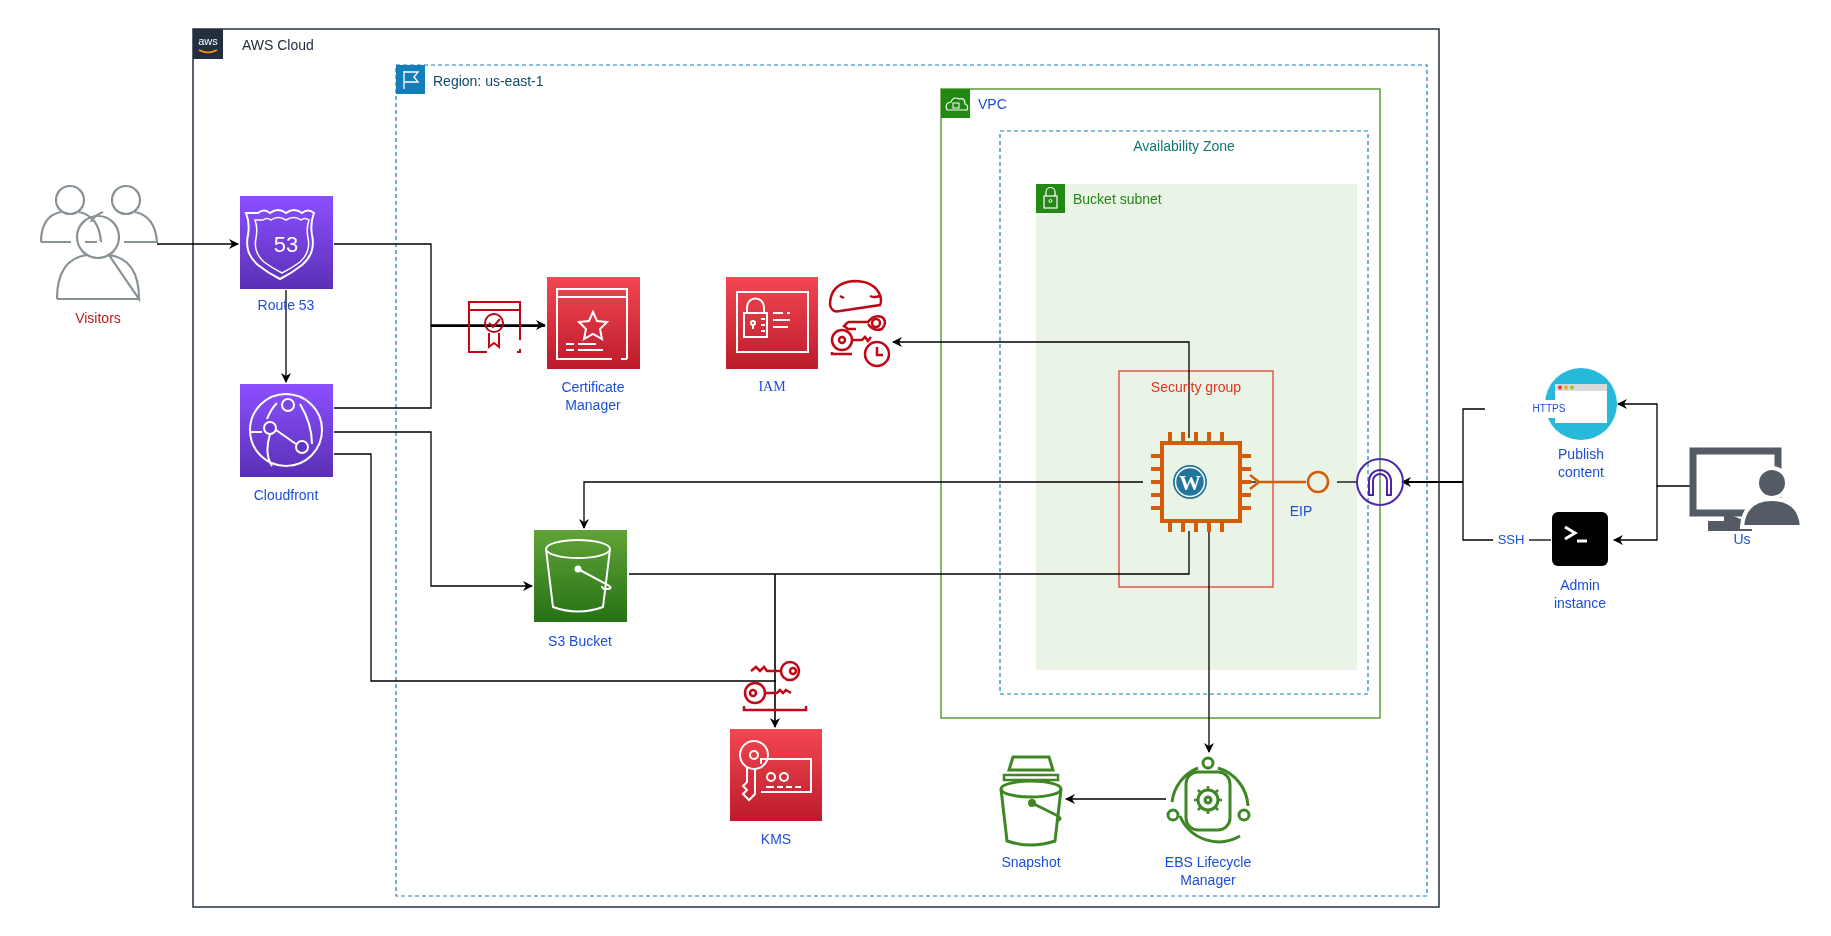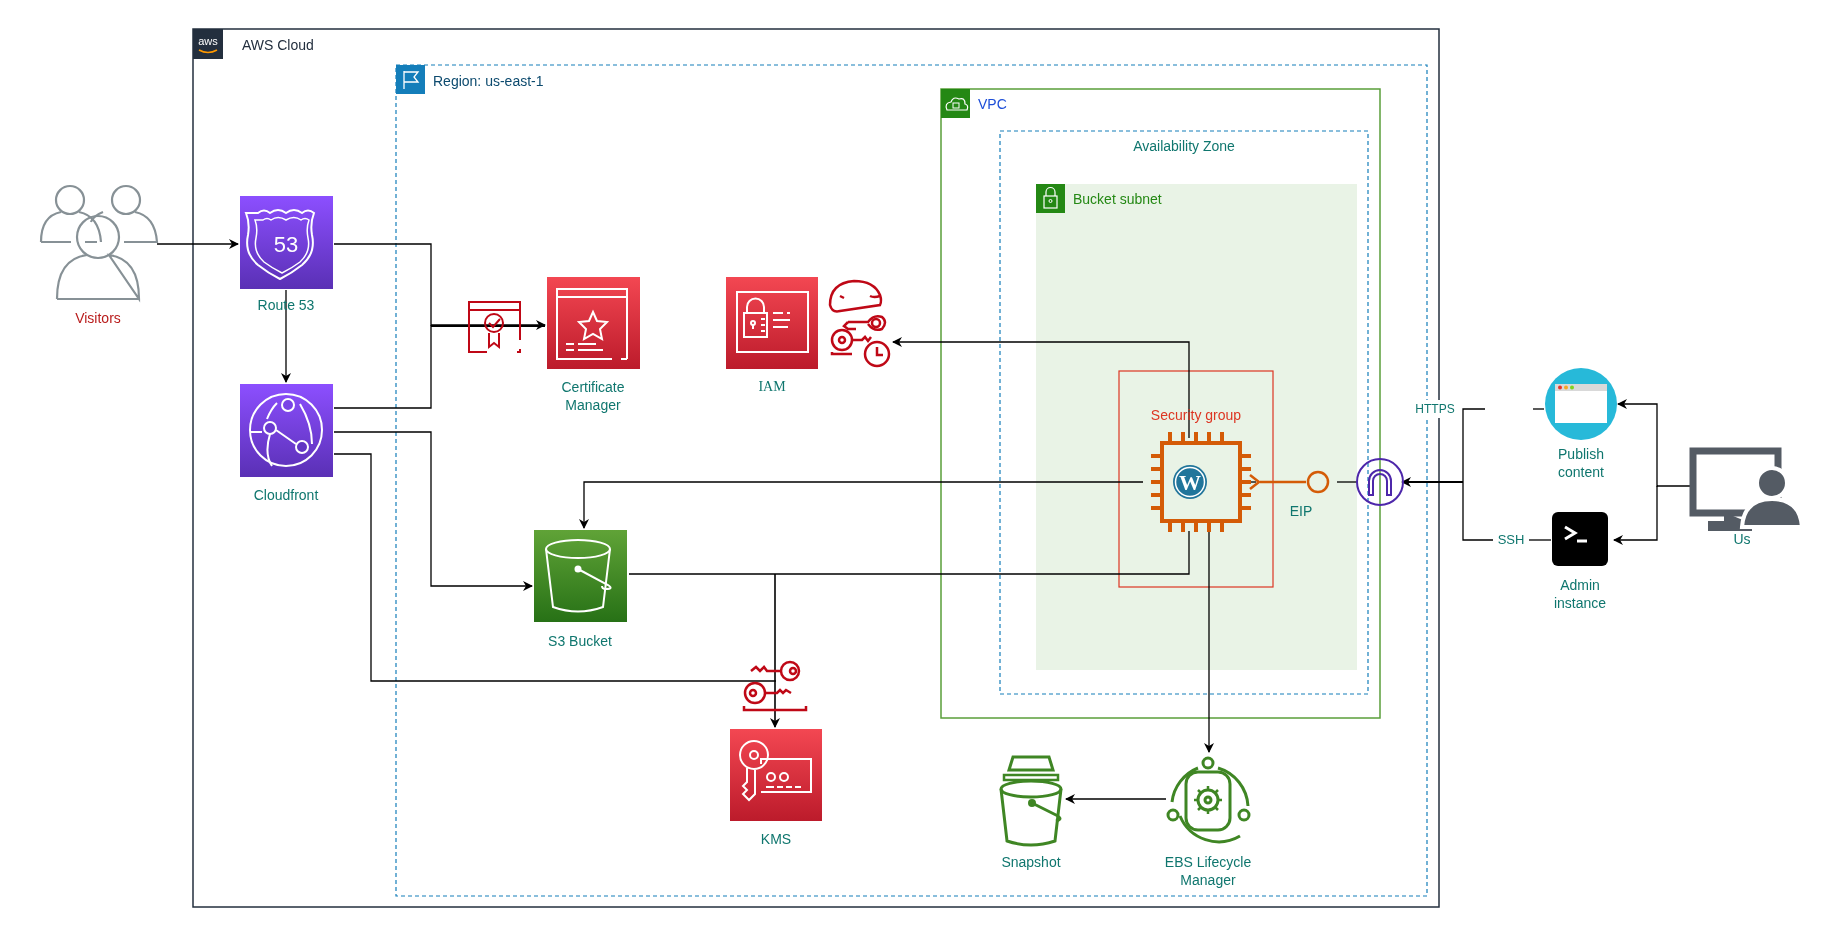--- a/index.html
+++ b/index.html
@@ -1,18 +1,18 @@
 <!DOCTYPE html>
 <html><head>
 <meta charset="utf-8">
 <style>
   html, body { margin:0; padding:0; background:#ffffff; }
   body { width:1831px; height:936px; position:relative; overflow:hidden; font-family:"Liberation Sans", sans-serif; }
   #canvas { position:absolute; left:0; top:0; width:1831px; height:936px; }
-  .lbl { position:absolute; font-family:"Liberation Sans", sans-serif; font-size:14px; color:#0f766e; text-align:center; line-height:18px; white-space:pre-line; }
+  .lbl { position:absolute; font-family:"Liberation Sans", sans-serif; font-size:14px; color:#1d4ed8; text-align:center; line-height:18px; white-space:pre-line; }
   .grp { position:absolute; font-family:"Liberation Sans", sans-serif; font-size:14px; }
 </style>
 </head>
 <body>
 
 <svg id="canvas" viewBox="0 0 1831 936" xmlns="http://www.w3.org/2000/svg">
   <defs>
     <linearGradient id="gPurple" x1="0" y1="0" x2="0" y2="1">
       <stop offset="0" stop-color="#8c4fff"></stop>
         <stop offset="1" stop-color="#5a30b5"></stop>
@@ -281,33 +281,33 @@
     <circle cx="1772" cy="483" r="15" fill="#545b64" stroke="#fff" stroke-width="4"></circle>
     <path d="M1742,527 q2,-28 30,-28 q28,0 30,28 Z" fill="#545b64" stroke="#fff" stroke-width="4"></path>
   </g>
 </svg>
 
 <div class="grp" style="left:242px;top:37px;color:#232f3e;">AWS Cloud</div>
 <div class="grp" style="left:433px;top:73px;color:#0c4a6e;">Region: us-east-1</div>
 <div class="grp" style="left:978px;top:96px;color:#1d4ed8;">VPC</div>
 <div class="grp" style="left:1000px;top:138px;width:368px;text-align:center;color:#0f766e;">Availability Zone</div>
 <div class="grp" style="left:1073px;top:191px;color:#248814;">Bucket subnet</div>
-<div class="grp" style="left:1119px;top:379px;width:154px;text-align:center;color:#dd3522;margin-top:28px;">Security group</div>
+<div class="grp" style="left:1119px;top:379px;width:154px;text-align:center;color:#dd3522;">Security group</div>
 
 <div class="lbl" style="left:48px;top:309px;width:100px;color:#b91c1c;">Visitors</div>
 <div class="lbl" style="left:236px;top:296px;width:100px;">Route 53</div>
 <div class="lbl" style="left:236px;top:486px;width:100px;">Cloudfront</div>
 <div class="lbl" style="left:533px;top:378px;width:120px;text-align:center;">Certificate
 Manager</div>
 <div class="lbl" style="left:722px;top:378px;width:100px;font-family:Liberation Serif, serif;">IAM</div>
 <div class="lbl" style="left:530px;top:632px;width:100px;">S3 Bucket</div>
 <div class="lbl" style="left:726px;top:830px;width:100px;">KMS</div>
 <div class="lbl" style="left:1281px;top:502px;width:40px;">EIP</div>
 <div class="lbl" style="left:981px;top:853px;width:100px;">Snapshot</div>
 <div class="lbl" style="left:1148px;top:853px;width:120px;">EBS  Lifecycle
 Manager</div>
 <div class="lbl" style="left:1531px;top:445px;width:100px;">Publish
 content</div>
 <div class="lbl" style="left:1530px;top:576px;width:100px;">Admin
 instance</div>
 <div class="lbl" style="left:1712px;top:530px;width:60px;">Us</div>
-<div class="lbl" style="left:1409px;top:400px;width:52px;font-size:12px;background:#fff;">HTTPS</div>
+<div class="lbl" style="left:1523px;top:400px;width:52px;font-size:10px;background:#fff;">HTTPS</div>
 <div class="lbl" style="left:1493px;top:531px;width:36px;font-size:13px;background:#fff;">SSH</div>
 
 </body></html>

